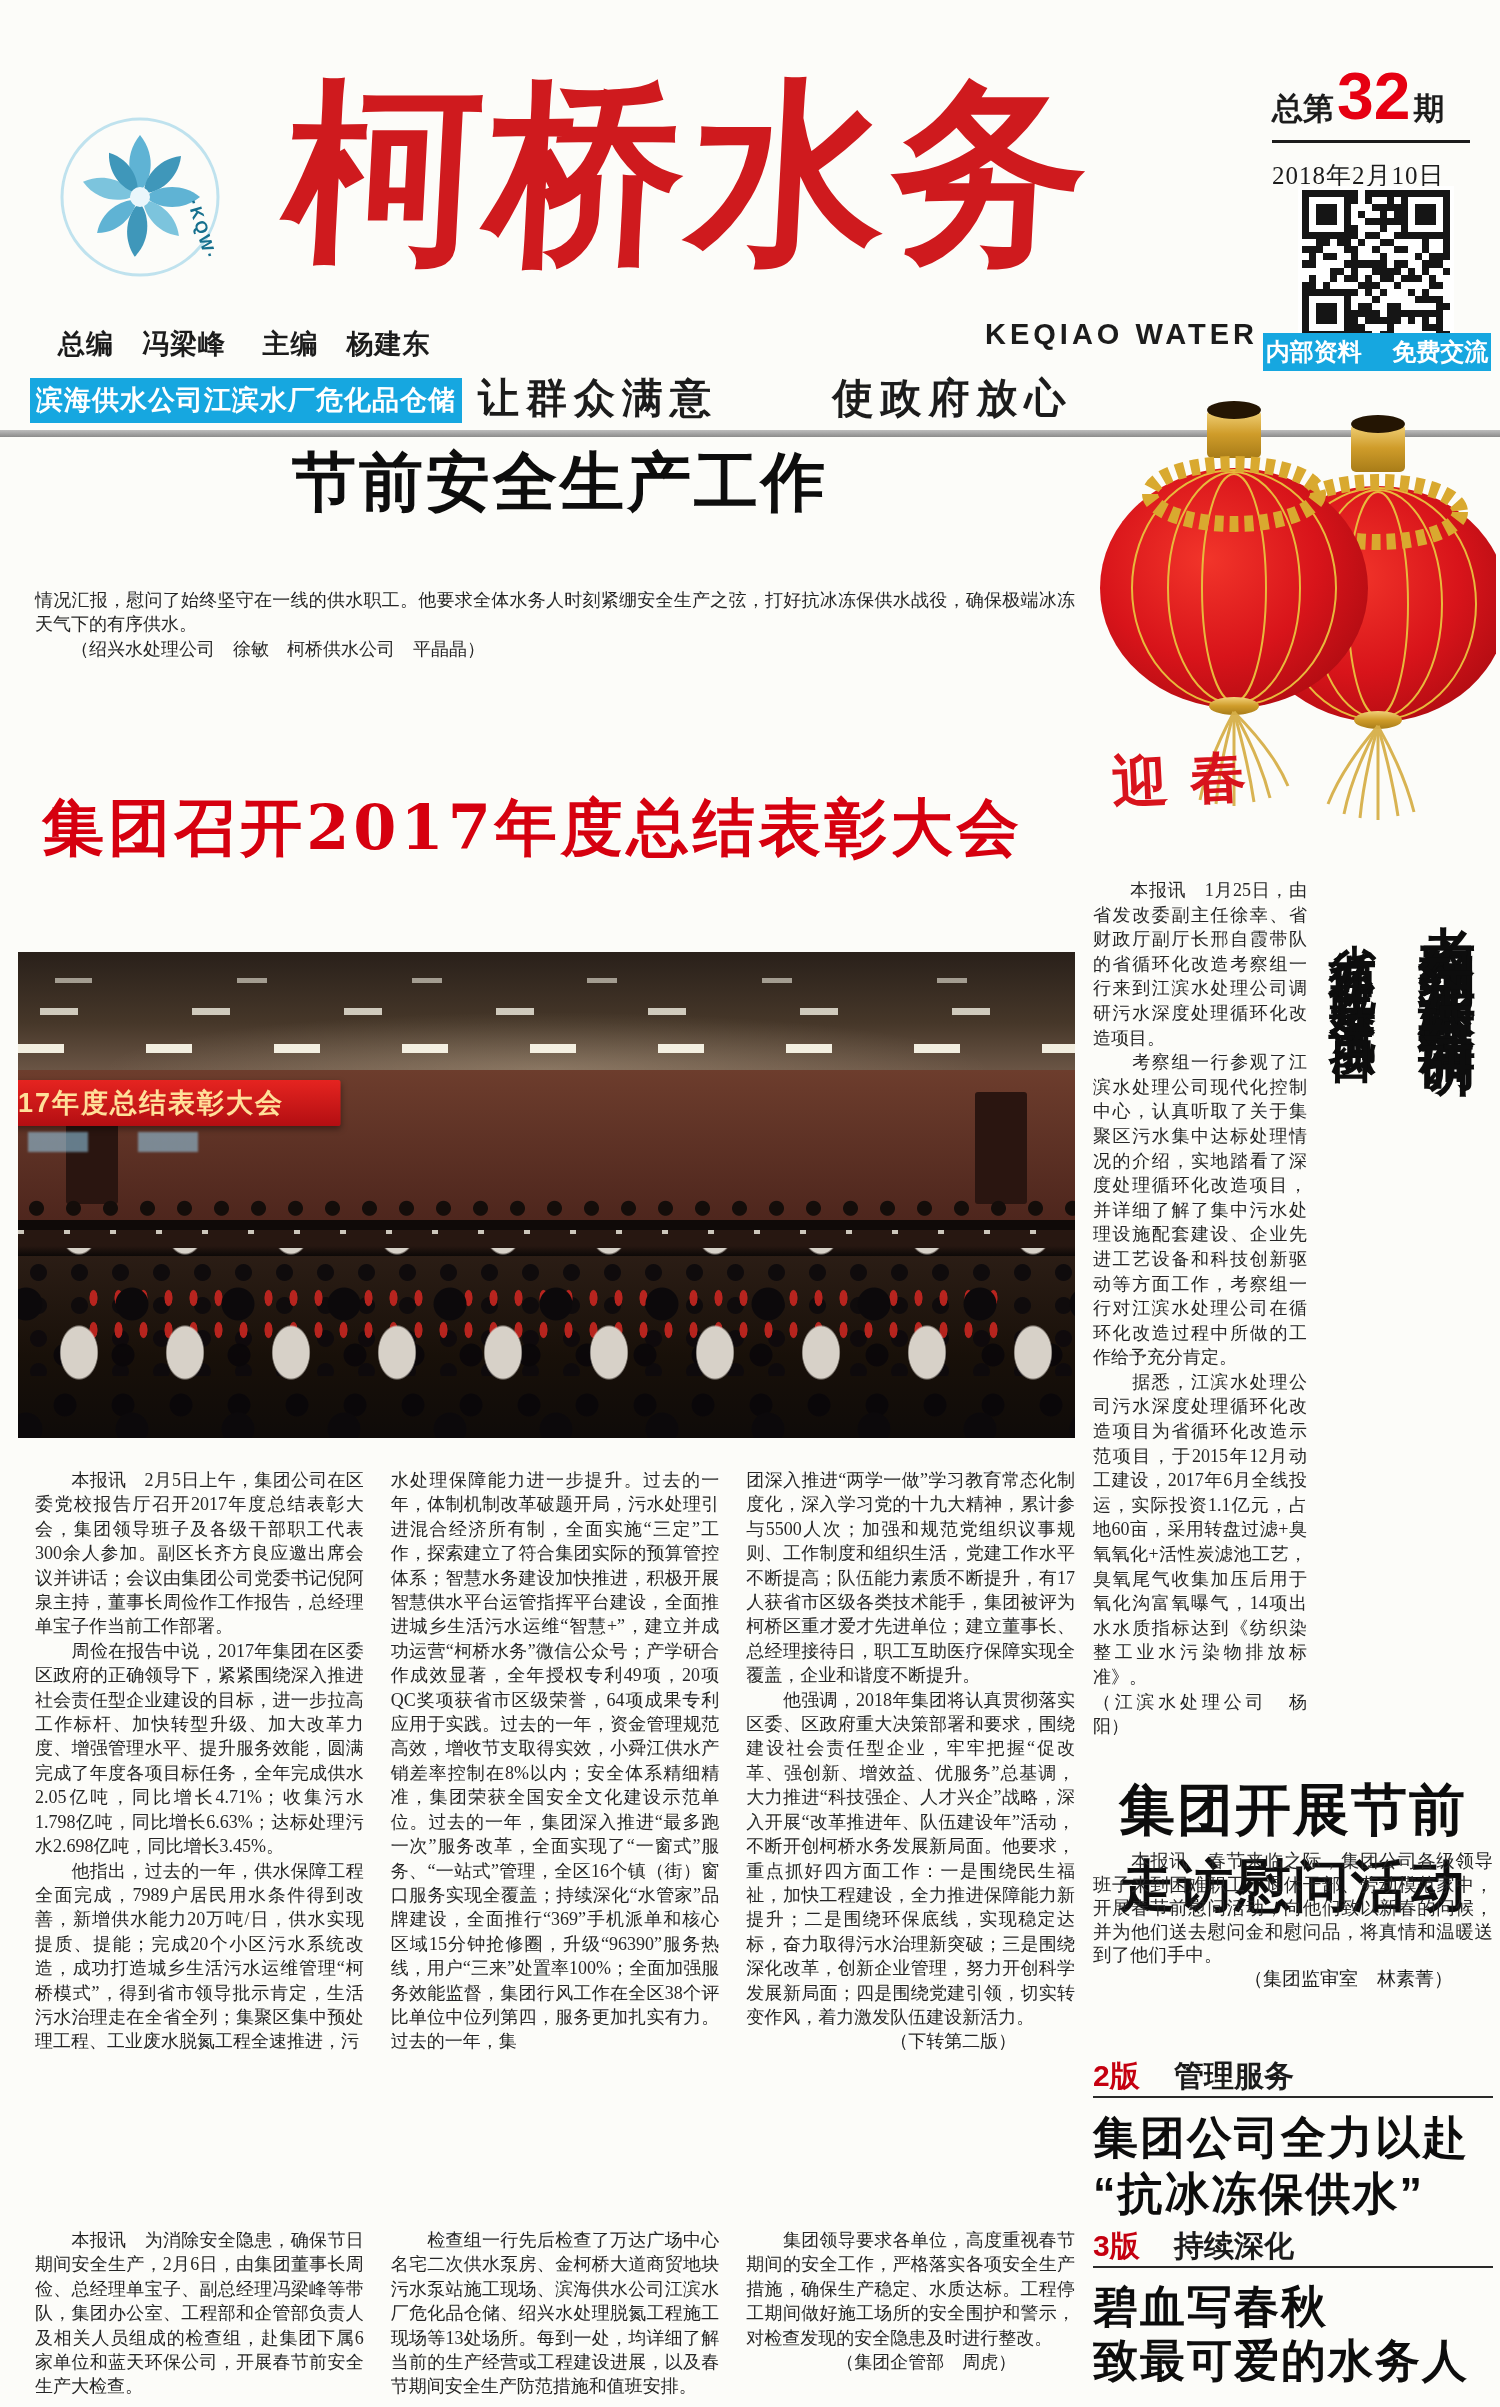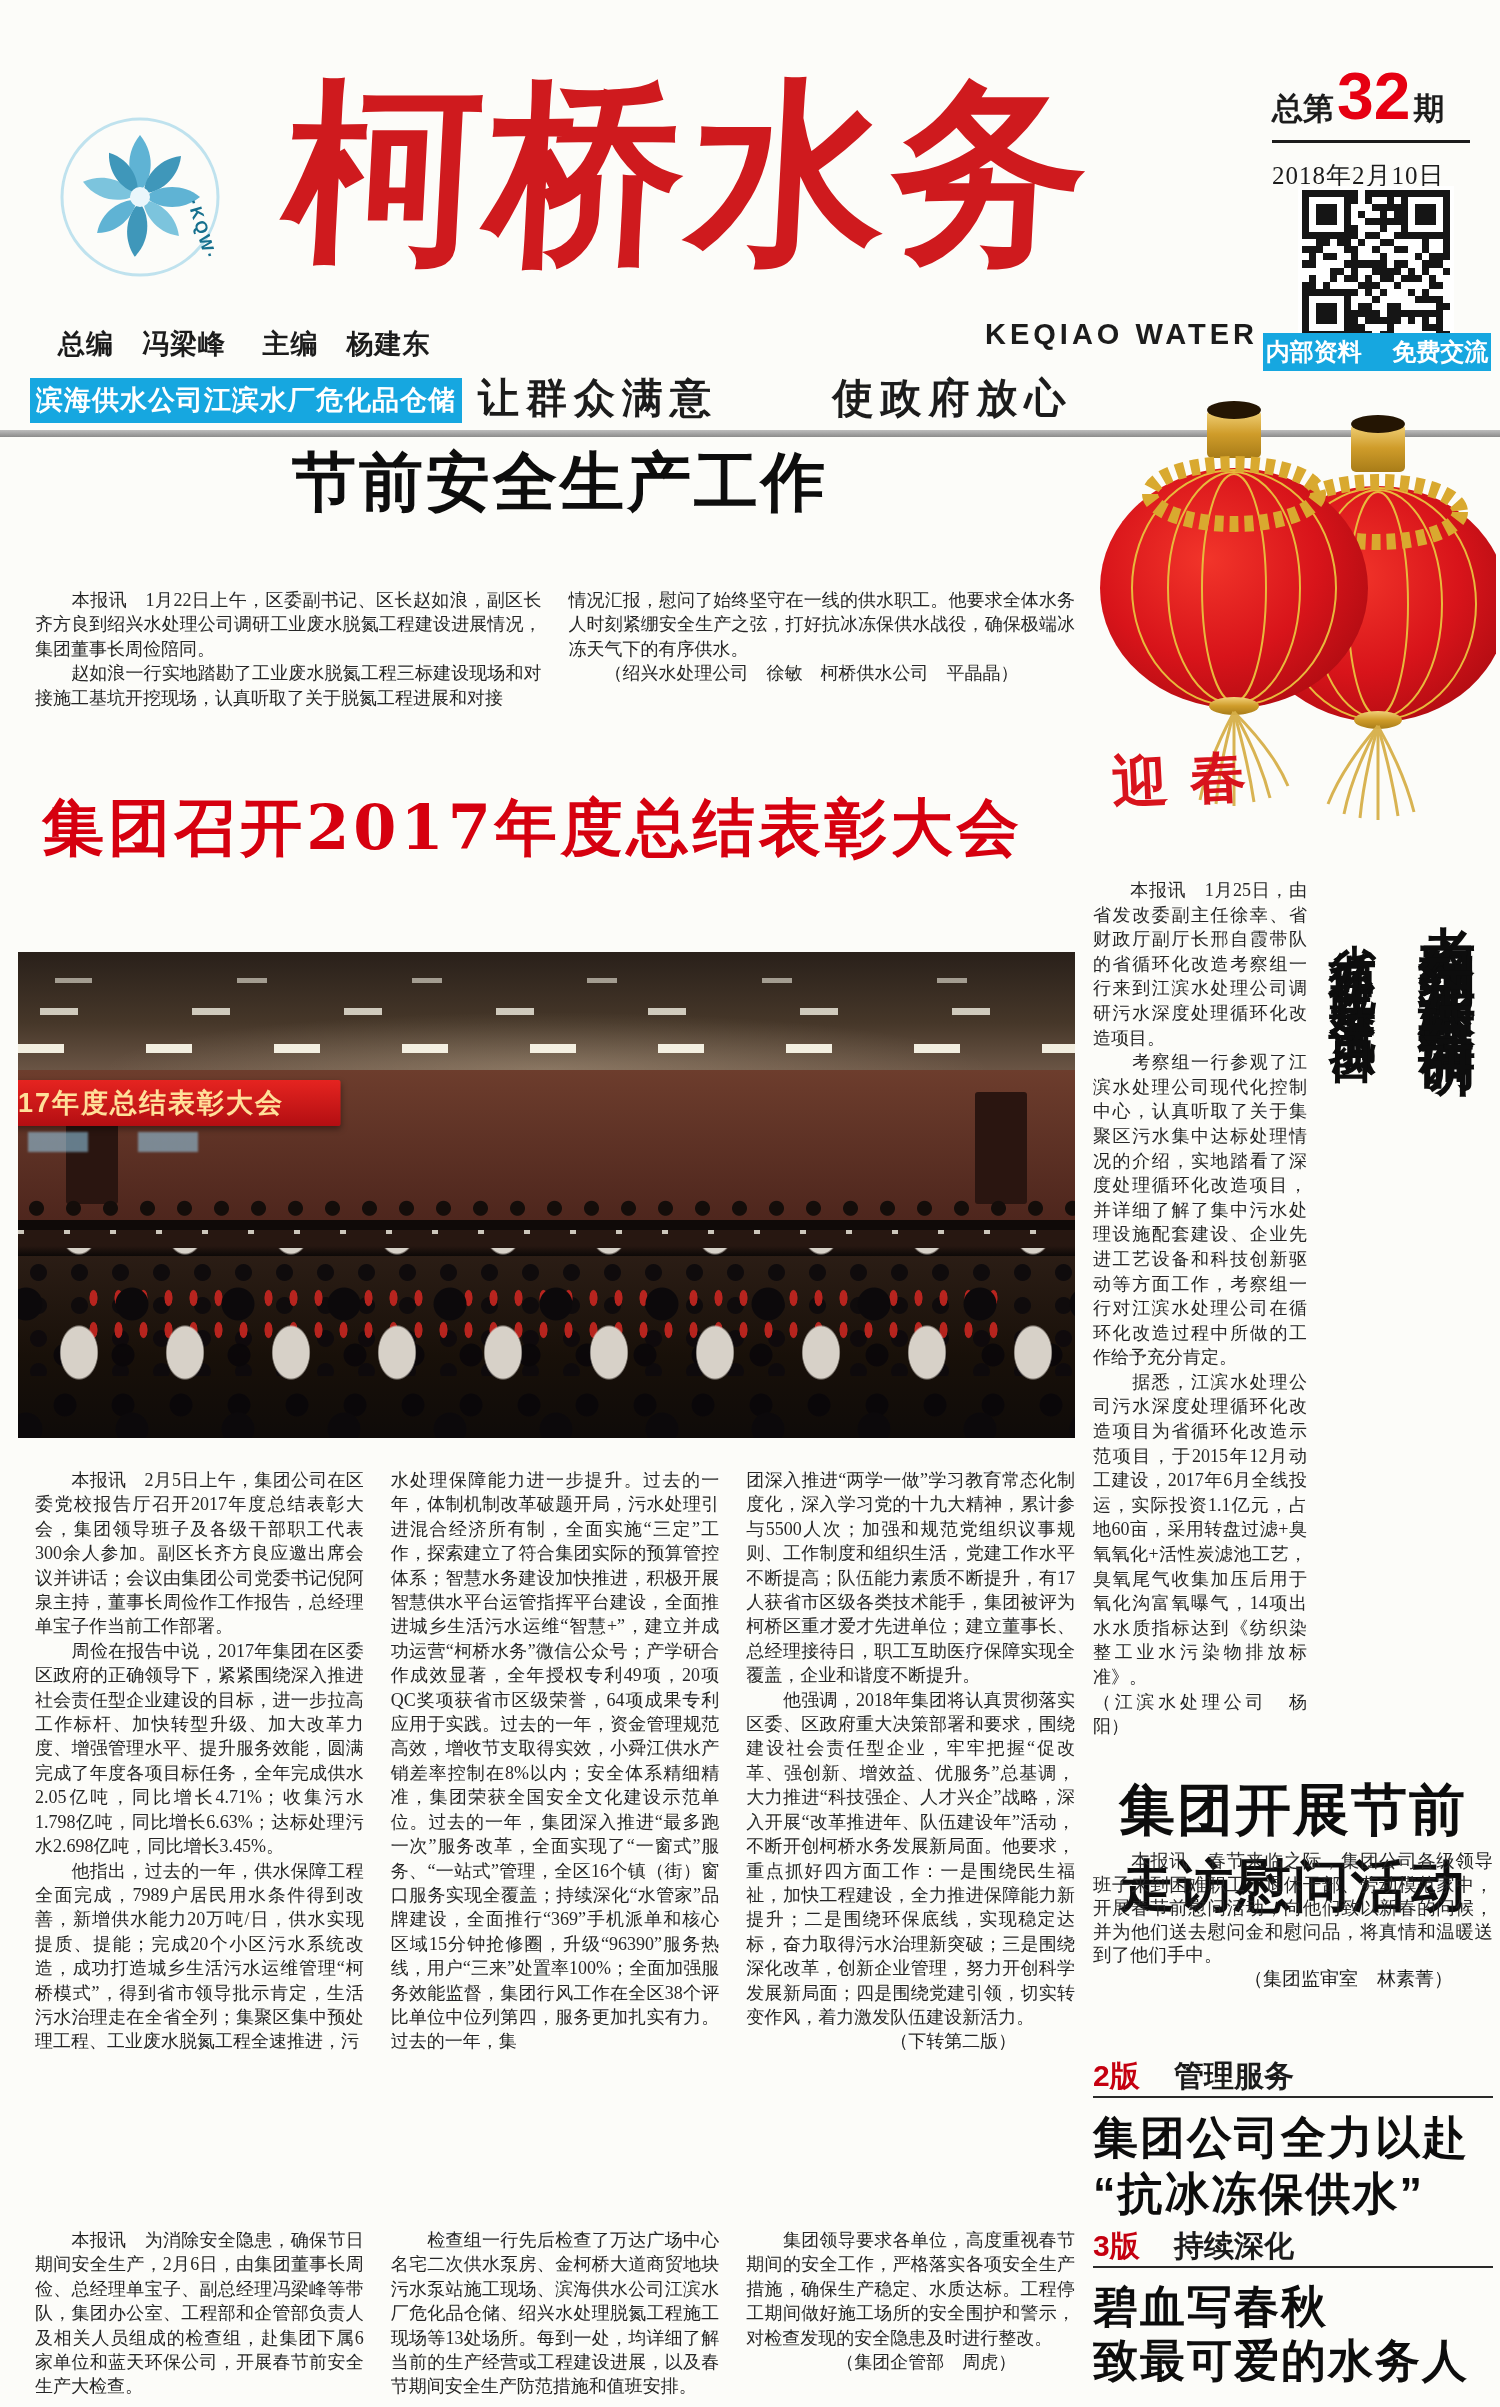--- a/index.html
+++ b/index.html
@@ -403,22 +403,20 @@
   <div class="abs badge sans">内部资料　 免费交流</div>
 
   <div class="abs organizer sans">滨海供水公司江滨水厂危化品仓储</div>
   <div class="abs slogan sans">让群众满意　　 使政府放心</div>
   <div class="abs gray-rule"></div>
 
   <div class="abs a1-head h-black">
     <div>节前安全生产工作</div>
   </div>
   <div class="abs cols3 a1-cols">
-    <div class="body-text">　　本报讯　1月22日上午，区委副书记、区长赵如浪，副区长齐方良到绍兴水处理公司调研工业废水脱氮工程建设进展情况，集团董事长周俭陪同。
-　　赵如浪一行实地踏勘了工业废水脱氮工程三标建设现场和对接施工基坑开挖现场，认真听取了关于脱氮工程进展和对接</div>
     <div class="body-text">情况汇报，慰问了始终坚守在一线的供水职工。他要求全体水务人时刻紧绷安全生产之弦，打好抗冰冻保供水战役，确保极端冰冻天气下的有序供水。
 　　（绍兴水处理公司　徐敏　柯桥供水公司　平晶晶）</div>
   </div>
 
   <div class="abs lanterns">
     <svg width="400" height="435" viewBox="0 0 400 435">
       <defs>
         <radialGradient id="redG" cx="40%" cy="38%" r="75%">
           <stop offset="0%" stop-color="#f2352a"></stop>
             <stop offset="55%" stop-color="#d8141a"></stop>

